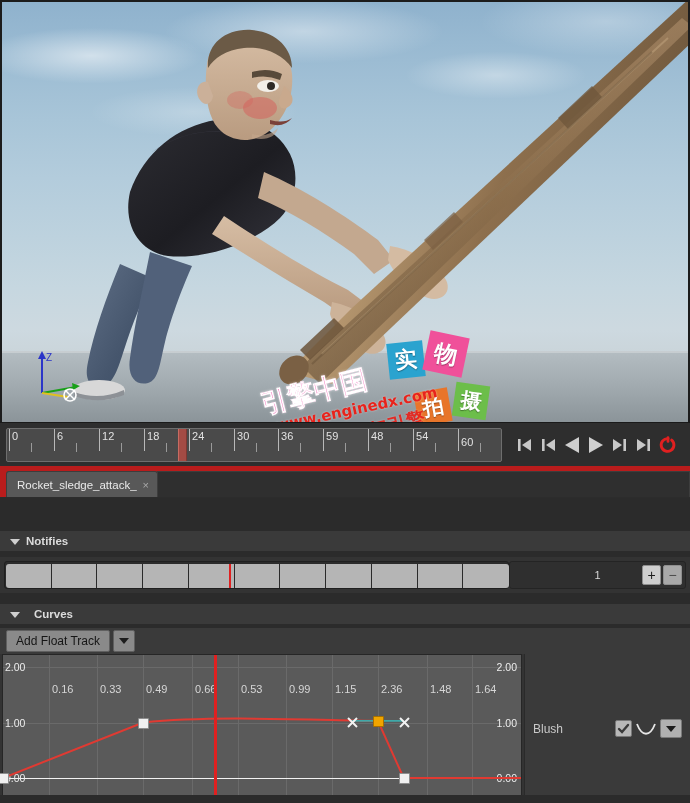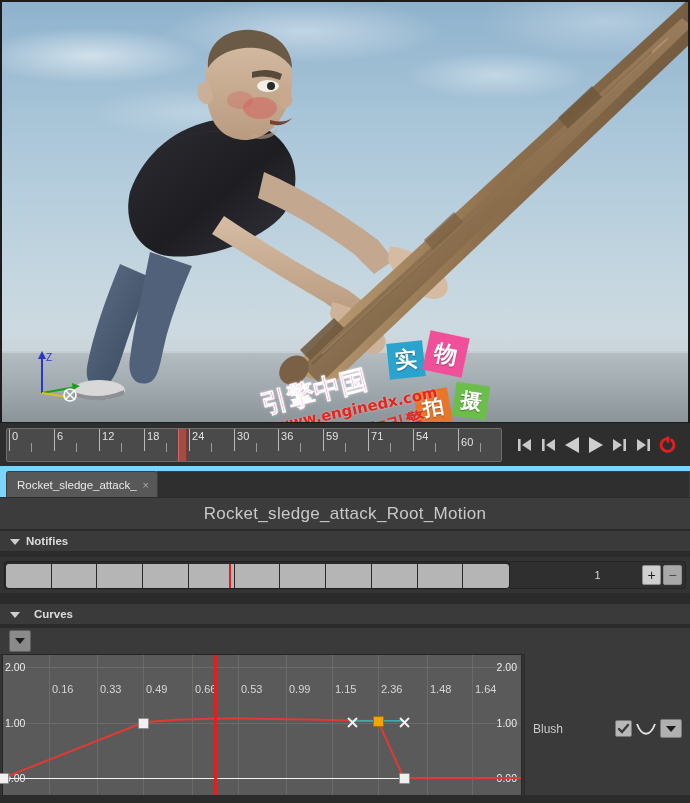--- a/index.html
+++ b/index.html
@@ -88,21 +88,21 @@
   .playhead-ruler {
     position:absolute; top:0; width:9px; height:32px;
     background:#a34b44; border-left:1px solid #c86b62; border-right:1px solid #7d3832;
   }
   .transport { display:flex; align-items:center; gap:4px; margin-left:12px; }
   .tbtn { width:20px; height:22px; display:flex; align-items:center; justify-content:center; }
 
   
   .tabstrip {
     position:absolute; left:0; top:466px; width:690px; height:32px;
-    background:#7dd3fc; border-bottom:1px solid #2c2c2c;
+    background:#b91c1c; border-bottom:1px solid #2c2c2c;
     display:flex; align-items:flex-end;
   }
   .tab {
     height:26px; margin-left:6px; padding:0 8px 0 10px;
     background:#585858; color:#e9e9e9; font-size:11.5px;
     border:1px solid #3d3d3d; border-bottom:none;
     border-top-left-radius:3px; border-top-right-radius:3px;
     display:flex; align-items:center; gap:6px;
   }
   .tab .close { color:#a9a9a9; font-size:11px; }
@@ -360,21 +360,21 @@
         <div class="rtick" style="left: 227px;"></div>
         <div class="rlabel" style="left: 230px;">30</div>
         <div class="rtick minor" style="left: 249px;"></div>
         <div class="rtick" style="left: 271px;"></div>
         <div class="rlabel" style="left: 274px;">36</div>
         <div class="rtick minor" style="left: 293px;"></div>
         <div class="rtick" style="left: 316px;"></div>
         <div class="rlabel" style="left: 319px;">59</div>
         <div class="rtick minor" style="left: 338px;"></div>
         <div class="rtick" style="left: 361px;"></div>
-        <div class="rlabel" style="left: 364px;">71</div>
+        <div class="rlabel" style="left: 364px;">48</div>
         <div class="rtick minor" style="left: 383px;"></div>
         <div class="rtick" style="left: 406px;"></div>
         <div class="rlabel" style="left: 409px;">54</div>
         <div class="rtick minor" style="left: 428px;"></div>
         <div class="rtick" style="left: 451px;"></div>
         <div class="rlabel" style="left: 454px; margin-top: 6px;">60</div>
         <div class="rtick minor" style="left: 473px;"></div>
         <div class="playhead-ruler" style="left: 171px;"></div>
       </div>
     <div class="transport" id="transport">
@@ -422,23 +422,20 @@
   </div>
 
   <div class="tabstrip">
     <div class="tab">
       <span>Rocket_sledge_attack_</span>
       <span class="close">×</span>
     </div>
     <div class="tab-spacer"></div>
   </div>
 
-  <div class="title-bar">
-    <span>Rocket_sledge_attack_Root_Motion</span>
-  </div>
 
   <div class="section-head" style="top:531px;">
     <div class="tri"></div>
     <div class="lbl">Notifies</div>
   </div>
 
   <div class="notify-row">
     <div class="notify-track" id="notify-track">
         <div class="seg" style="left: 1px; width: 45.7273px; border-top-left-radius: 3px; border-bottom-left-radius: 3px;"></div>
         <div class="seg" style="left: 46.7273px; width: 45.7273px;"></div>
@@ -459,20 +456,21 @@
       <div class="sqbtn dim" style="right:3px;">−</div>
     </div>
   </div>
 
   <div class="section-head" style="top:604px;gap:14px;">
     <div class="tri"></div>
     <div class="lbl">Curves</div>
   </div>
 
   <div class="curves-toolbar">
+    <div class="btn-float">Add Float Track</div>
     <div class="btn-drop">
       <div class="caret"></div>
     </div>
   </div>
 
   <div class="curve-area">
     <div class="curve-panel" id="curve-panel">
         <div class="cgrid-v" style="left: 46px;"></div>
         <div class="xlabel" style="left: 49px;">0.16</div>
         <div class="cgrid-v" style="left: 94px;"></div>

